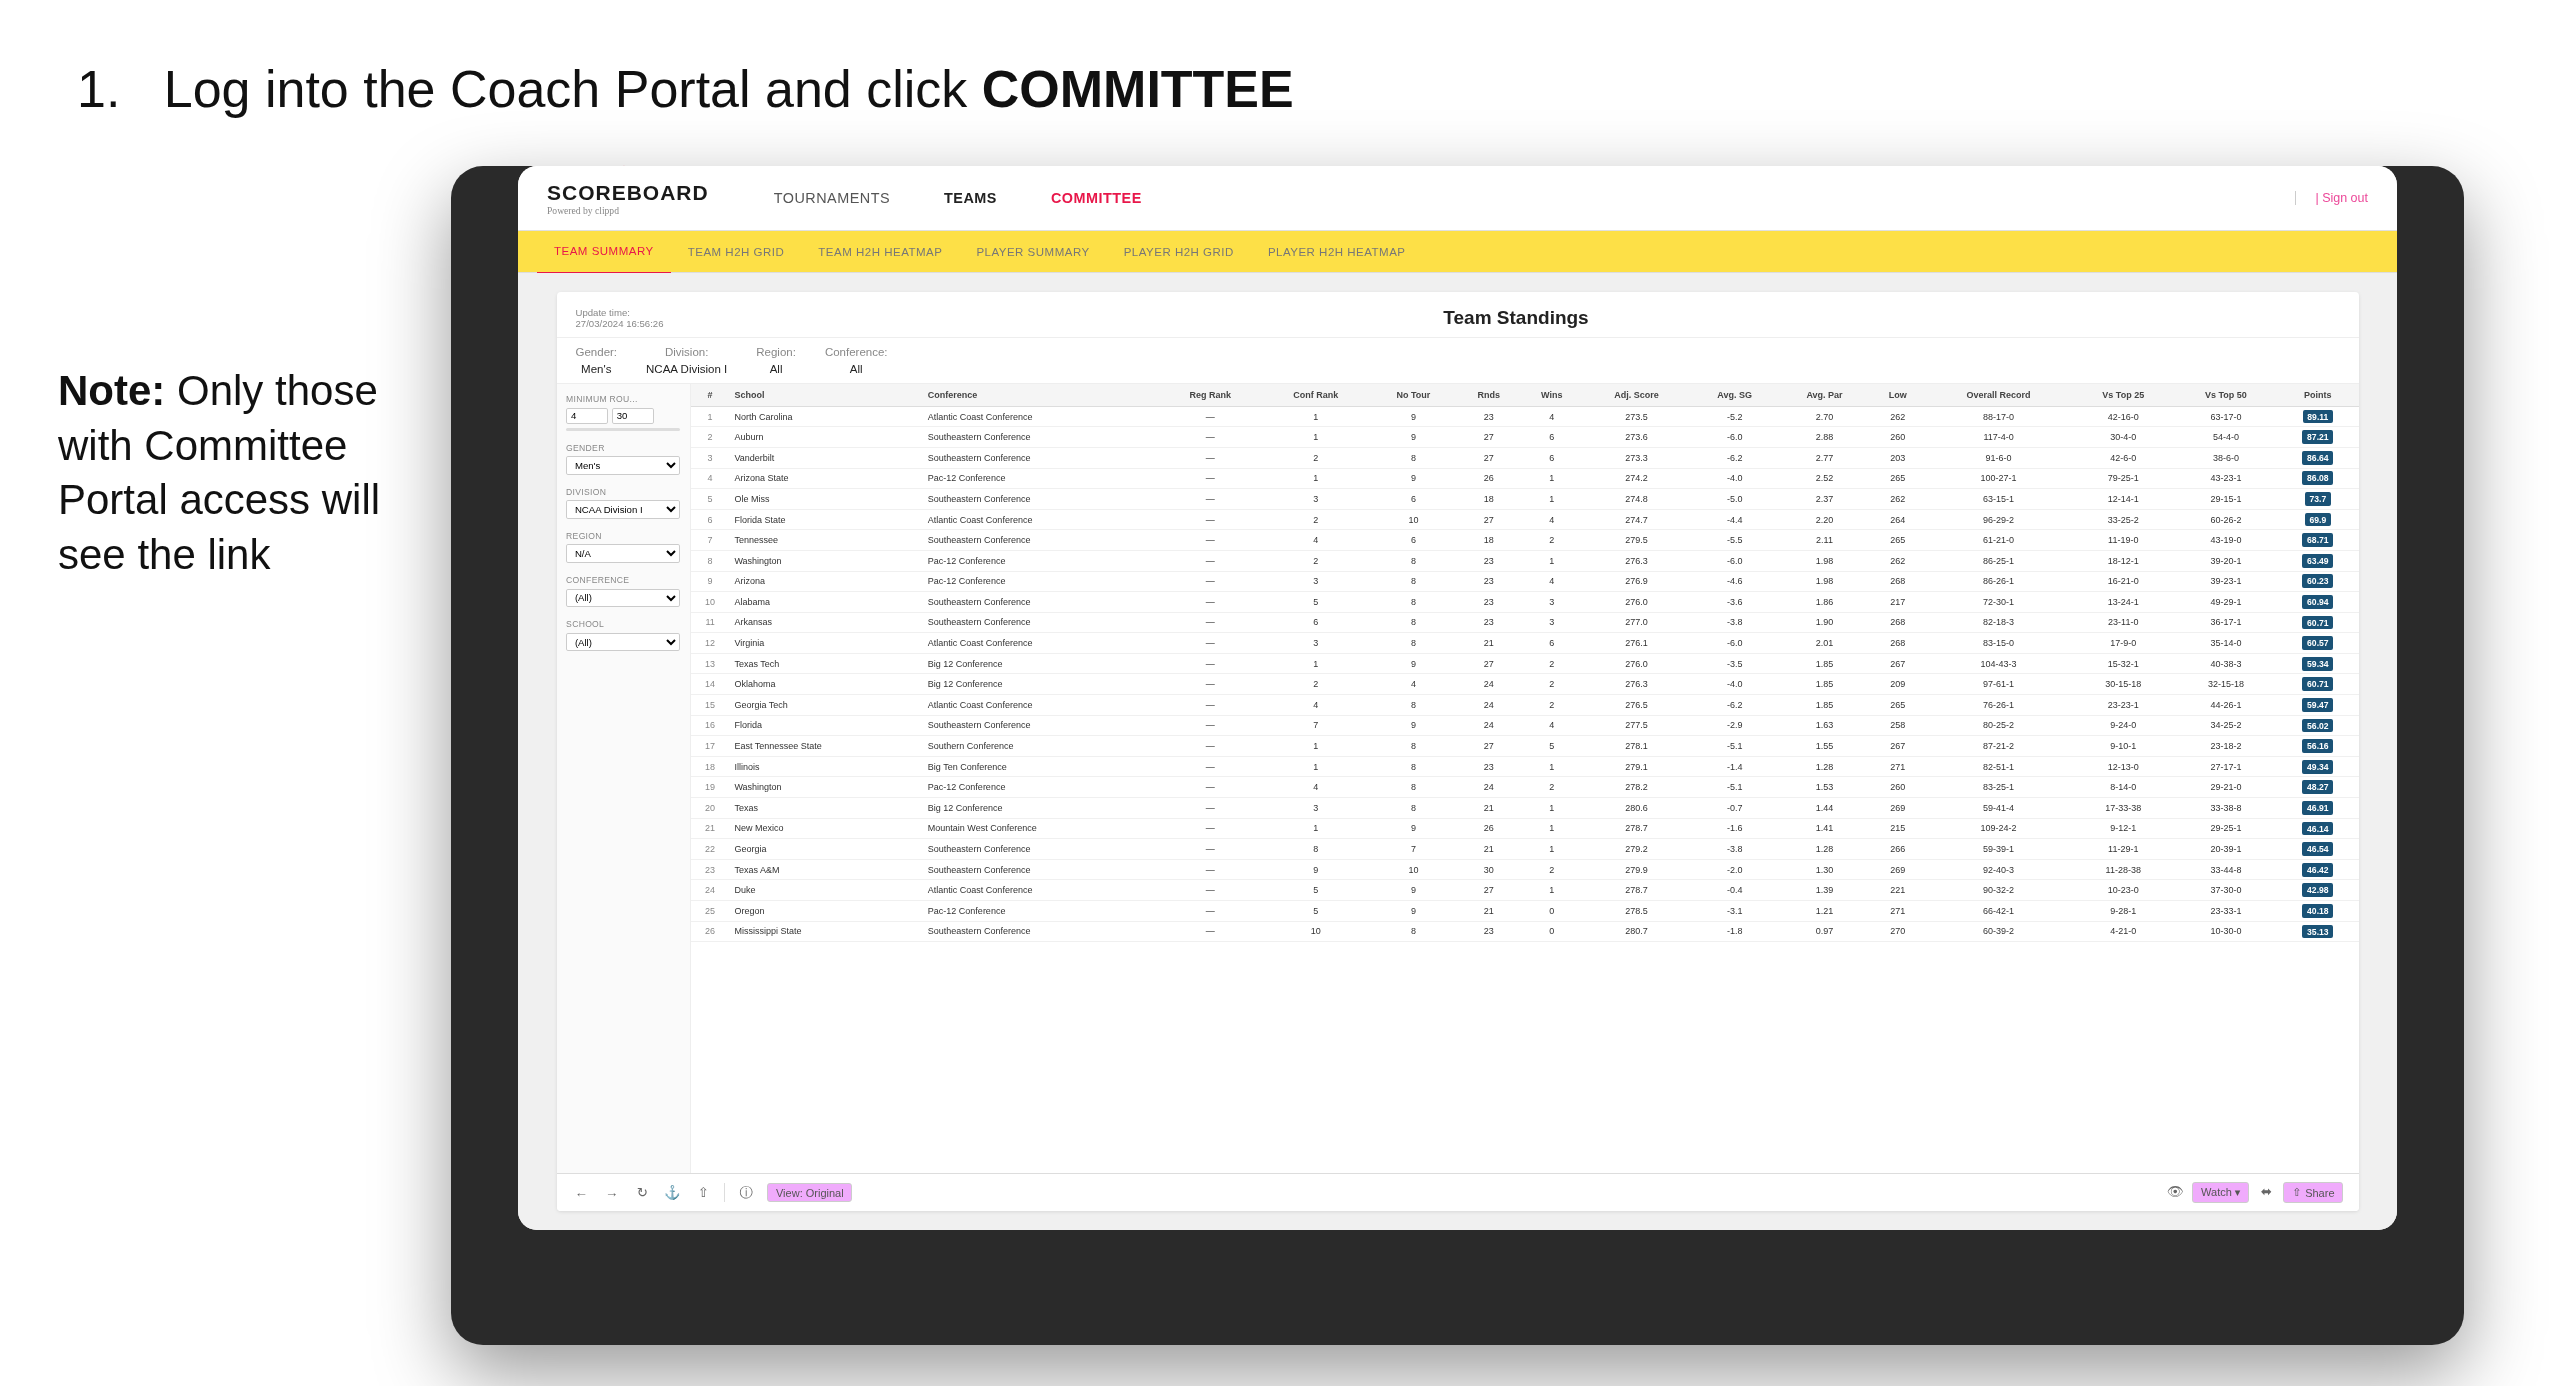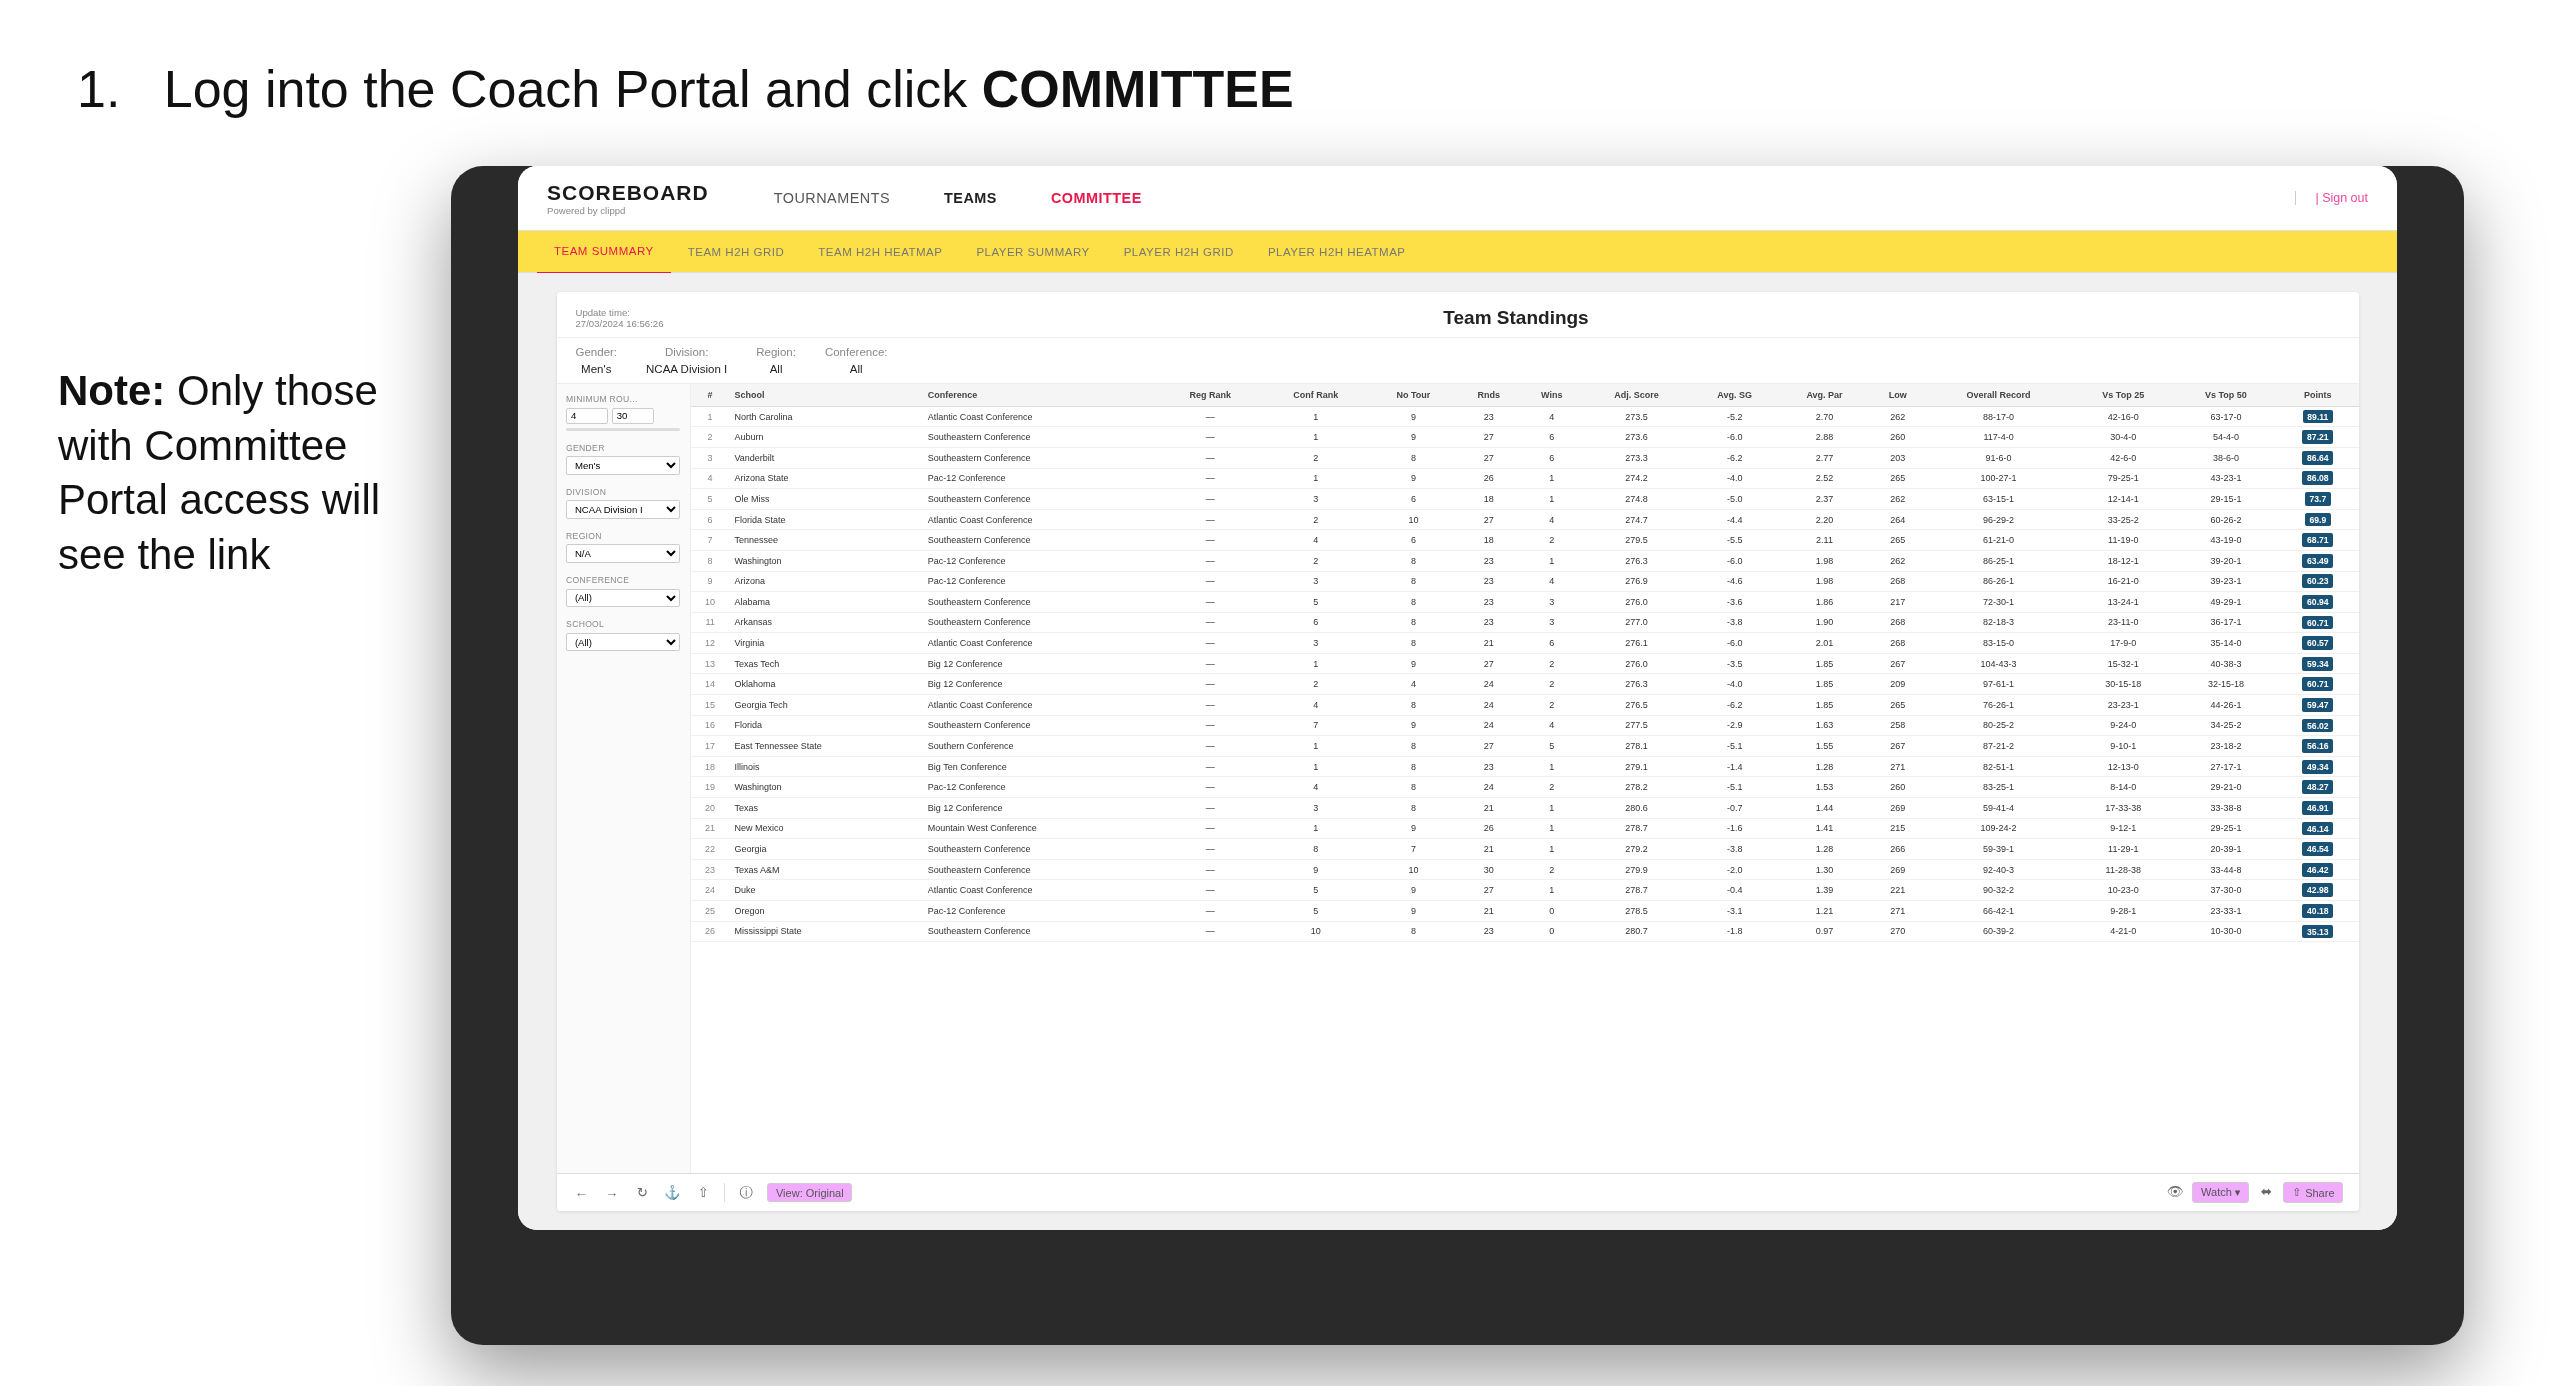--- a/index.html
+++ b/index.html
@@ -97,20 +97,21 @@
     .logo-text {
       font-size: 21px;
       font-weight: 900;
       color: #1a1a1a;
       letter-spacing: 1px;
       text-transform: uppercase;
     }
     .logo-sub {
       font-size: 9.6px;
       color: #888;
+      font-family: Liberation Serif, serif;
     }
     .nav-items {
       display: flex;
       gap: 0;
       flex: 1;
     }
     .nav-item {
       padding: 0 27px;
       font-size: 14.4px;
       color: #555;

